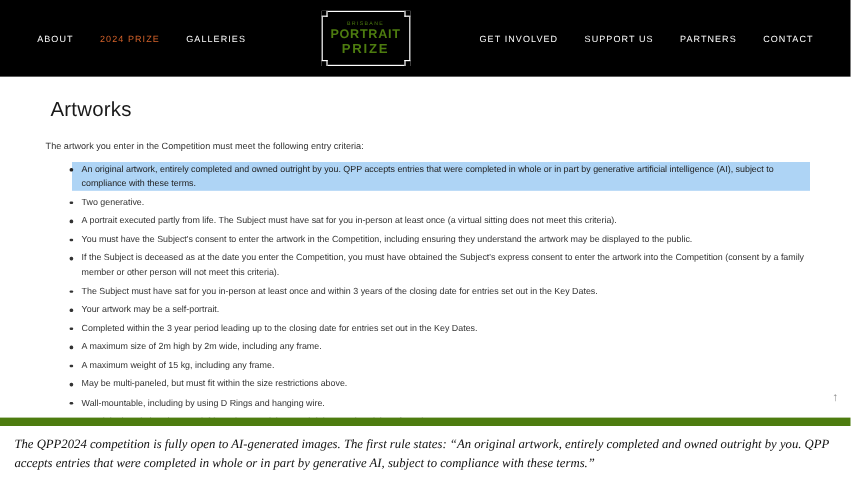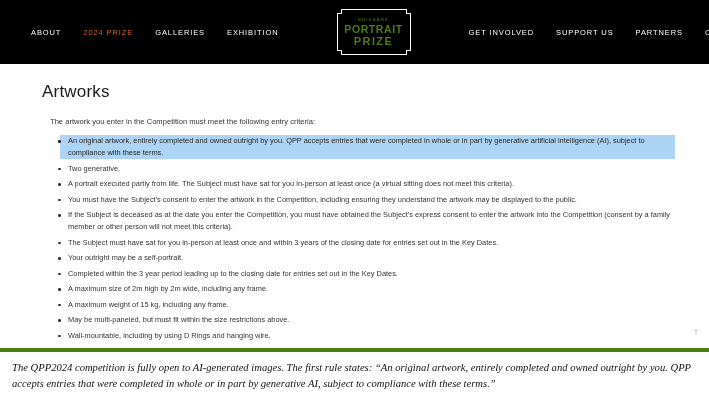--- a/index.html
+++ b/index.html
@@ -82,21 +82,21 @@
   .page-title {
     font-size: 17px;
     font-weight: 400;
     color: #1a1a1a;
     margin: 0 0 14px 8px;
     letter-spacing: 0.2px;
   }
   .intro {
     font-size: 7.6px;
     color: #333333;
-    margin: 0 0 8px 16px;
+    margin: 0 0 8px 4px;
     line-height: 1.5;
   }
   ul.criteria {
     margin: 0;
     padding-left: 26px;
     list-style: none;
   }
   ul.criteria li {
     position: relative;
     font-size: 7.4px;
@@ -121,21 +121,21 @@
   ul.criteria li.highlight::before { background: #232323; }
 
   
   .caption-band {
     position: absolute;
     left: 0;
     bottom: 0;
     width: 709px;
     height: 61px;
     background: #ffffff;
-    border-top: 4px solid #4d7c0f;
+    border-top: 7px solid #4d7c0f;
     padding: 8px 12px 0 12px;
   }
   .caption {
     font-family: "Liberation Serif", serif;
     font-style: italic;
     font-size: 10.6px;
     line-height: 1.55;
     color: #111111;
     margin: 0;
   }
@@ -157,21 +157,20 @@
 </head>
 <body>
 
 <div class="page">
 
   <div class="navbar">
     <nav class="nav-left">
       <a class="nav-item" href="#">ABOUT</a>
       <a class="nav-item active" href="#">2024 PRIZE</a>
       <a class="nav-item" href="#">GALLERIES</a>
-      <a class="nav-item" href="#">EXHIBITION</a>
     </nav>
 
     <div class="logo">
       <span class="corner c-tl"></span>
       <span class="corner c-tr"></span>
       <span class="corner c-bl"></span>
       <span class="corner c-br"></span>
       <span class="l1">BRISBANE</span>
       <span class="l2">PORTRAIT</span>
       <span class="l3">PRIZE</span>
@@ -189,21 +188,21 @@
     <h1 class="page-title">Artworks</h1>
     <p class="intro">The artwork you enter in the Competition must meet the following entry criteria:</p>
 
     <ul class="criteria">
       <li class="highlight">An original artwork, entirely completed and owned outright by you. QPP accepts entries that were completed in whole or in part by generative artificial intelligence (AI), subject to compliance with these terms.</li>
       <li>Two generative.</li>
       <li>A portrait executed partly from life. The Subject must have sat for you in-person at least once (a virtual sitting does not meet this criteria).</li>
       <li>You must have the Subject's consent to enter the artwork in the Competition, including ensuring they understand the artwork may be displayed to the public.</li>
       <li>If the Subject is deceased as at the date you enter the Competition, you must have obtained the Subject's express consent to enter the artwork into the Competition (consent by a family member or other person will not meet this criteria).</li>
       <li>The Subject must have sat for you in-person at least once and within 3 years of the closing date for entries set out in the Key Dates.</li>
-      <li>Your outright may be a self-portrait.</li>
+      <li>Your artwork may be a self-portrait.</li>
       <li>Completed within the 3 year period leading up to the closing date for entries set out in the Key Dates.</li>
       <li>A maximum size of 2m high by 2m wide, including any frame.</li>
       <li>A maximum weight of 15 kg, including any frame.</li>
       <li>May be multi-paneled, but must fit within the size restrictions above.</li>
       <li>Wall-mountable, including by using D Rings and hanging wire.</li>
       <li>An original work that does not infringe the copyright, moral rights or other rights of another person.</li>
       <li>The artwork must not have won first prize in any other major portraiture competition.</li>
     </ul>
   </div>
 

